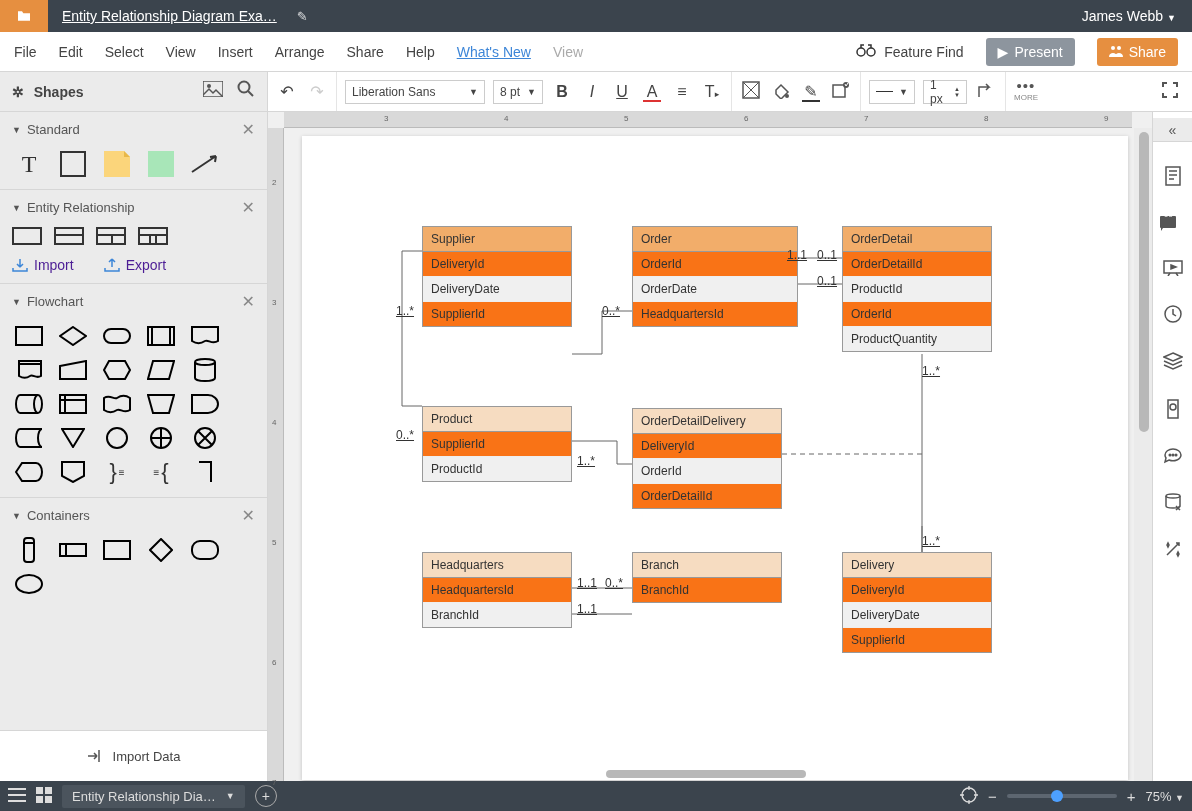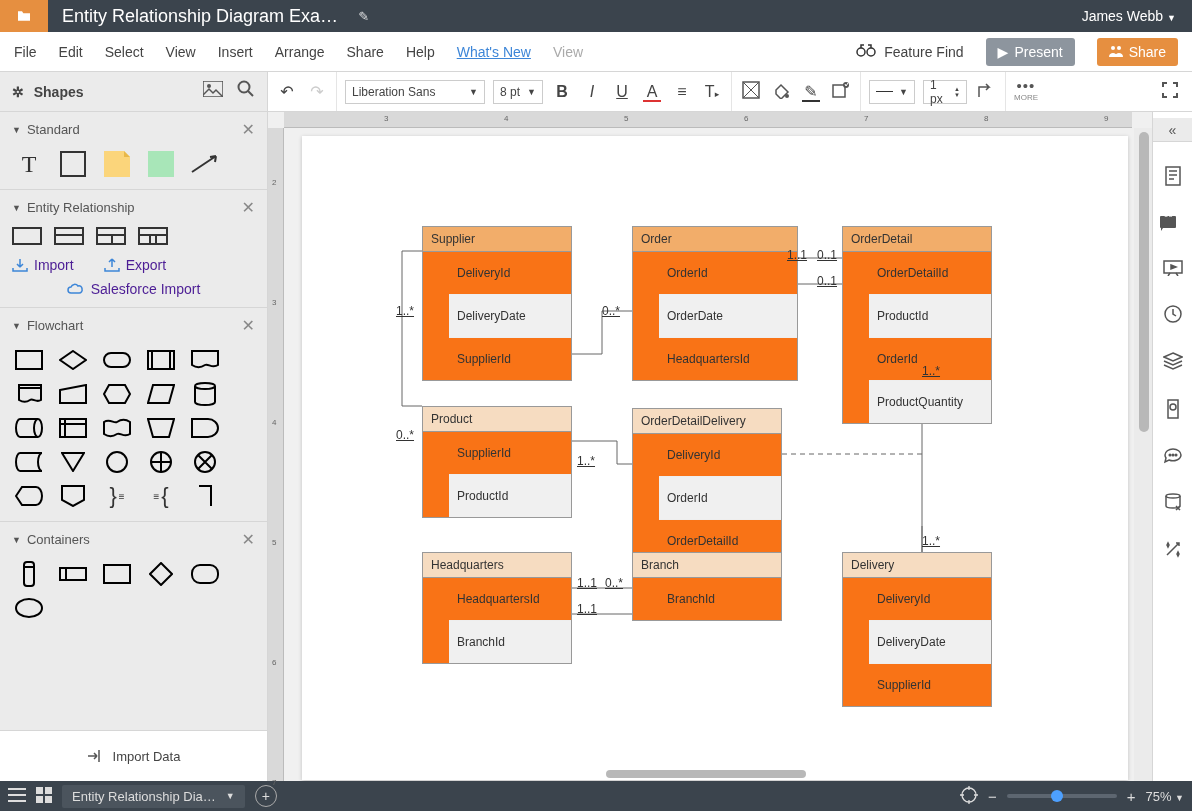--- a/index.html
+++ b/index.html
@@ -1,21 +1,21 @@
 <!DOCTYPE html>
 <html><head>
 <meta charset="utf-8">
 <style>
 * { box-sizing: border-box; margin: 0; padding: 0; font-family: -apple-system, BlinkMacSystemFont, "Segoe UI", Arial, sans-serif; }
 body { width: 1192px; height: 811px; overflow: hidden; background: #fff; font-size: 13px; color: #333; }
 
 
 .titlebar { background: #3b444d; color: #fff; height: 32px; display: flex; align-items: center; padding: 0; }
 .titlebar .folder-icon { width: 48px; height: 32px; background: #e68f40; display: flex; align-items: center; justify-content: center; }
-.titlebar .doc-title { padding: 0 14px; font-size: 18px; }
+.titlebar .doc-title { padding: 0 14px; font-size: 14px; text-decoration: underline; }
 .titlebar .pencil { opacity: .8; margin-left: 6px; }
 .titlebar .spacer { flex: 1; }
 .titlebar .user { padding: 0 16px; font-size: 14px; }
 .titlebar .tri { font-size: 9px; margin-left: 4px; }
 
 
 .menubar { height: 40px; border-bottom: 1px solid #d6d6d6; display: flex; align-items: center; padding: 0 14px; gap: 22px; font-size: 14px; color: #444; }
 .menubar .m-item { cursor: pointer; }
 .menubar .m-item.blue { color: #3d86d8; text-decoration: underline; }
 .menubar .m-item.grey { color: #aaa; }
@@ -70,21 +70,21 @@
 .canvas-inner { position:absolute; top:16px; left:16px; right:20px; bottom:0; overflow:hidden; }
 .page { position:absolute; top:8px; left:18px; width:826px; height:644px; background:#fff; box-shadow:0 1px 4px rgba(0,0,0,0.2); }
 .scrollbar-v { position:absolute; right:0; top:16px; bottom:0; width:18px; background:#ebebeb; }
 .scrollbar-v .thumb { position:absolute; top:4px; right:3px; width:10px; height:300px; background:#b8b8b8; border-radius:5px; }
 .scrollbar-h { position:absolute; left:16px; right:20px; bottom:0; height:14px; background:transparent; display:flex; justify-content:center; }
 .scrollbar-h .thumb { width:200px; height:8px; margin-top:3px; background:#b8b8b8; border-radius:4px; }
 
 
 .entity { position:absolute; border:1px solid #999; background:#f97316; font-size:12px; }
 .entity .e-title { padding:5px 8px; font-weight:400; border-bottom:1px solid #999; }
-.entity .e-row { padding:14px 8px; border-bottom:1px solid #eee;margin-left:26px; }
+.entity .e-row { padding:5px 8px; border-bottom:1px solid #eee; }
 .entity .e-row:last-child { border-bottom:none; }
 .entity .e-row.alt { background:#f0f0f0; }
 .head-orange { background:#f2ad6a; }
 .head-tan { background:#f6dcc1; }
 .conn-label { position:absolute; font-size:12px; color:#333; background:transparent;text-decoration:underline; }
 svg.connectors { position:absolute; inset:0; width:100%; height:100%; pointer-events:none; }
 svg.connectors path { stroke:#666; stroke-width:1; fill:none; }
 svg.connectors path.dashed { stroke-dasharray:5 4; }
 
 
@@ -289,28 +289,20 @@
             </svg>
             <span>Import</span>
           </span>
         <span class="lk">
             <svg width="16" height="14" viewBox="0 0 16 14" fill="none" stroke="#3d86d8" stroke-width="1.5">
               <path d="M8 9V1m0 0l-3 3m3-3l3 3M1 10v3h14v-3"></path>
             </svg>
             <span>Export</span>
           </span>
       </div>
-      <div class="link-row center">
-        <span class="lk">
-            <svg width="18" height="12" viewBox="0 0 18 12" fill="none" stroke="#3d86d8" stroke-width="1.5">
-              <path d="M4 10a3 3 0 010-6 4 4 0 017-1 3 3 0 014 3 3 3 0 01-3 4z"></path>
-            </svg>
-            <span>Salesforce Import</span>
-          </span>
-      </div>
     </div>
     <div class="section">
       <div class="sec-head">
           <span class="tri">▼</span>
           <span>Flowchart</span>
           <span class="x">✕</span>
         </div>
       <div class="shape-grid">
         <div class="shape">
             <svg width="28" height="20">

